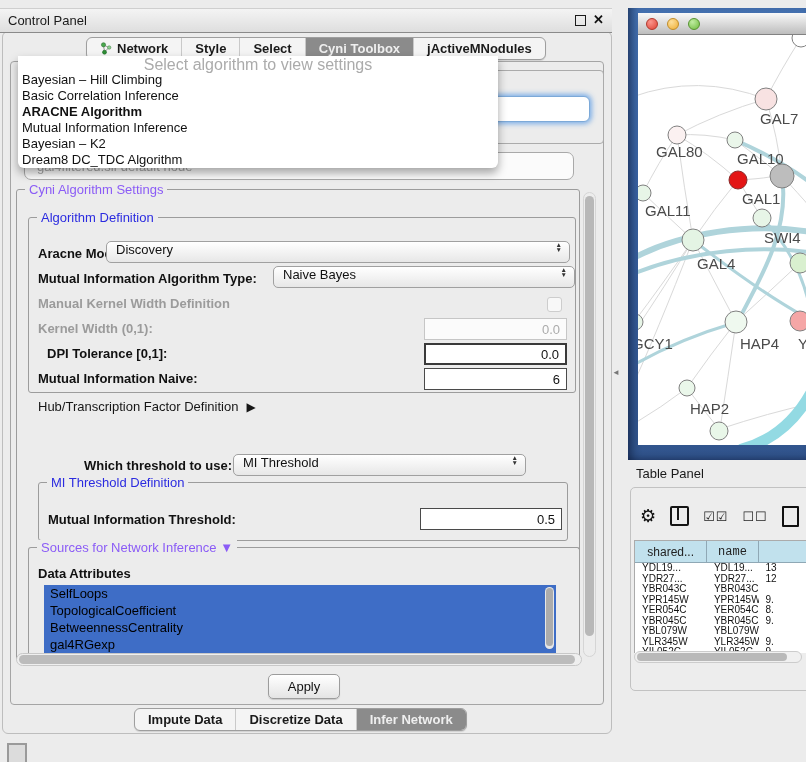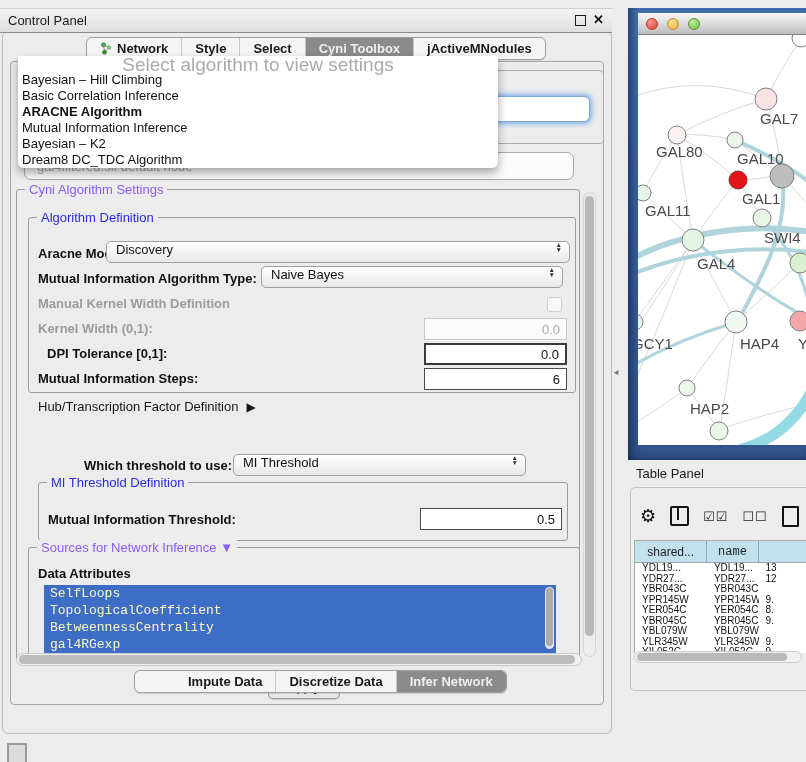--- a/index.html
+++ b/index.html
@@ -14,32 +14,32 @@
   #cp-winbtns{position:absolute;right:8px;top:4px;display:flex;gap:7px;align-items:center;}
   #win-float{width:9px;height:9px;border:1.6px solid #1A1A1A;background:transparent;}
   #win-close{font-size:13px;font-weight:bold;color:#111;line-height:14px;}
 
   .tabstrip{display:flex;height:21px;border:1px solid #9E9E9E;border-radius:6px;overflow:hidden;background:#F4F4F4;box-shadow:0 1px 1px rgba(0,0,0,0.12);}
   .tab{display:flex;align-items:center;padding:0 13px;font-size:13px;font-weight:bold;color:#1A1A1A;border-left:1px solid #C9C9C9;white-space:nowrap;}
   .tab:first-child{border-left:none;}
   .tab.sel{background:#8B8B8B;color:#EFEFEF;}
   .tabicon{margin-right:5px;display:inline-flex;}
   #top-tab-strip{left:86px;top:37px;}
-  #bottom-tab-strip{left:134px;top:670px;padding-left:40px;}
+  #bottom-tab-strip{left:134px;top:708px;}
 
   #outer-box{left:10px;top:61px;width:592px;height:642px;border:1px solid #A5A5A5;border-radius:4px;background:#ECECEC;}
 
   
   #groupA{left:18px;top:70px;width:584px;height:72px;border:1px solid #ABABAB;border-radius:4px;}
   #comboA{left:26px;top:96px;width:562px;height:24px;border:1px solid #7CA9D8;border-radius:6px;background:#FFF;box-shadow:0 0 5px 2px rgba(100,160,230,0.8);}
   #comboB{left:24px;top:152px;width:550px;height:28px;border:1px solid #A9A9A9;border-radius:7px;background:#FBFBFB;display:flex;align-items:center;font-size:13px;color:#A6A6A6;padding-left:12px;box-sizing:border-box;}
 
   
   #popup{left:18px;top:56px;width:480px;height:112px;background:#FFFFFF;border-radius:0 0 6px 6px;box-shadow:0 5px 10px rgba(0,0,0,0.35);z-index:5;}
-  #popup-header{height:16px;text-align:center;color:#ABABAB;font-size:19px;line-height:17px;}
+  #popup-header{height:16px;text-align:center;color:#ABABAB;font-size:16px;line-height:17px;}
   .pitem{height:16px;line-height:16px;font-size:13px;color:#111;padding-left:4px;white-space:nowrap;}
   .pitem.b{font-weight:bold;}
 
   
   .fieldset{border:1px solid #9C9C9C;border-radius:3px;}
   .legend{position:absolute;top:-8px;left:8px;background:#ECECEC;padding:0 4px;font-size:13px;color:#8b5cf6;white-space:nowrap;}
   .legend.blue{color:#2B2BE0;}
   .legend.green{color:#2FD32F;}
   #fs-settings{left:16px;top:189px;width:562px;height:470px;}
   #vscroll-main{left:583px;top:192px;width:13px;height:465px;background:#EDEDED;border:1px solid #D5D5D5;border-radius:7px;box-sizing:border-box;}
@@ -54,38 +54,38 @@
   .combo{border:1px solid #A0A0A0;border-radius:5px;background:linear-gradient(#FFFFFF,#E7E7E7);display:flex;font-size:13px;color:#111;padding-left:9px;box-sizing:border-box;}
   .stepper{margin-left:auto;margin-right:7px;display:flex;flex-direction:column;font-size:6.5px;line-height:5px;color:#333;}
   .ninput{background:#FFF;border:1px solid #9A9A9A;font-size:13px;color:#111;display:flex;align-items:center;justify-content:flex-end;padding-right:6px;box-sizing:border-box;}
   .ninput.focused{border:2px solid #3A3A3A;}
   .ninput.strong{border:1.5px solid #4A4A4A;}
   .ninput.dis{background:#FBFBFB;border:1px solid #C6C6C6;color:#ABABAB;}
 
   #lbl-aracne{left:38px;top:246px;}
   #combo-aracne{left:106px;top:241px;width:464px;height:22px;}
   #lbl-mitype{left:38px;top:271px;}
-  #combo-mitype{left:261px;top:266px;width:302px;height:22px;}
+  #combo-mitype{left:273px;top:266px;width:302px;height:22px;}
   #lbl-manualkernel{left:38px;top:296px;}
   #cb-manual{left:547px;top:297px;width:13px;height:13px;border:1px solid #CDCDCD;border-radius:3px;background:#F8F8F8;}
   #lbl-kernel{left:38px;top:321px;}
   #in-kernel{left:424px;top:318px;width:143px;height:22px;}
   #lbl-dpi{left:38px;top:346px;padding-left:9px;}
   #in-dpi{left:424px;top:343px;width:143px;height:22px;}
   #lbl-misteps{left:38px;top:371px;}
   #in-misteps{left:424px;top:368px;width:143px;height:22px;}
   #hub-row{left:38px;top:399px;font-size:13px;color:#161616;display:flex;align-items:center;gap:8px;}
   #hub-row .tri{font-size:12px;}
   #lbl-which{left:84px;top:458px;}
   #combo-which{left:233px;top:454px;width:293px;height:22px;}
   #lbl-mith{left:48px;top:512px;}
   #in-mith{left:420px;top:508px;width:142px;height:22px;}
   #lbl-dataattr{left:38px;top:566px;}
   #attr-list{left:44px;top:585px;width:512px;height:68px;overflow:hidden;background:#FFF;}
-  .attr{height:17px;line-height:17px;background:#3E6DC6;color:#fef9c3;font-size:13px;padding-left:6px;font-family:Liberation Mono, monospace;}
+  .attr{height:17px;line-height:17px;background:#3E6DC6;color:#000000;font-size:13px;padding-left:6px;}
   #list-vscroll{position:absolute;right:2px;top:2px;width:9px;height:62px;background:#E7E7E7;border-radius:5px;}
   #list-vscroll .thumb{position:absolute;left:1px;top:1px;width:7px;height:58px;background:#ACACAC;border-radius:4px;}
   #hscroll-main{left:16px;top:653px;width:566px;height:13px;background:#EFEFEF;border:1px solid #C8C8C8;border-radius:7px;box-sizing:border-box;}
   #hscroll-main .thumb{position:absolute;left:2px;top:1px;width:556px;height:9px;background:#BCBCBC;border-radius:5px;}
 
   #apply-btn{left:268px;top:674px;width:70px;height:23px;border:1px solid #9C9C9C;border-radius:5px;background:linear-gradient(#FFFFFF,#E4E4E4);display:flex;align-items:center;justify-content:center;font-size:13px;color:#111;box-shadow:0 1px 1px rgba(0,0,0,0.15);}
 
   #corner-icon{left:7px;top:743px;width:16px;height:19px;border:2px solid #9A9A9A;background:#DCDCDC;}
   #splitter-arrow{left:612px;top:368px;font-size:8px;color:#777;}
 
@@ -202,21 +202,21 @@
         <span>▲</span>
         <span>▼</span>
       </span>
   </div>
   <span class="abs lbl dis" id="lbl-manualkernel">Manual Kernel Width Definition</span>
   <div class="abs" id="cb-manual"></div>
   <span class="abs lbl dis" id="lbl-kernel">Kernel Width (0,1):</span>
   <div class="abs ninput dis" id="in-kernel">0.0</div>
   <span class="abs lbl" id="lbl-dpi">DPI Tolerance [0,1]:</span>
   <div class="abs ninput focused" id="in-dpi">0.0</div>
-  <span class="abs lbl" id="lbl-misteps">Mutual Information Steps:</span>
+  <span class="abs lbl" id="lbl-misteps">Mutual Information Naive:</span>
   <div class="abs ninput strong" id="in-misteps">6</div>
 
   <div class="abs" id="hub-row">
     <span>Hub/Transcription Factor Definition</span>
     <span class="tri">▶</span>
   </div>
 
   <span class="abs lbl" id="lbl-which">Which threshold to use:</span>
   <div class="abs combo" id="combo-which">
     <span>MI Threshold</span>

